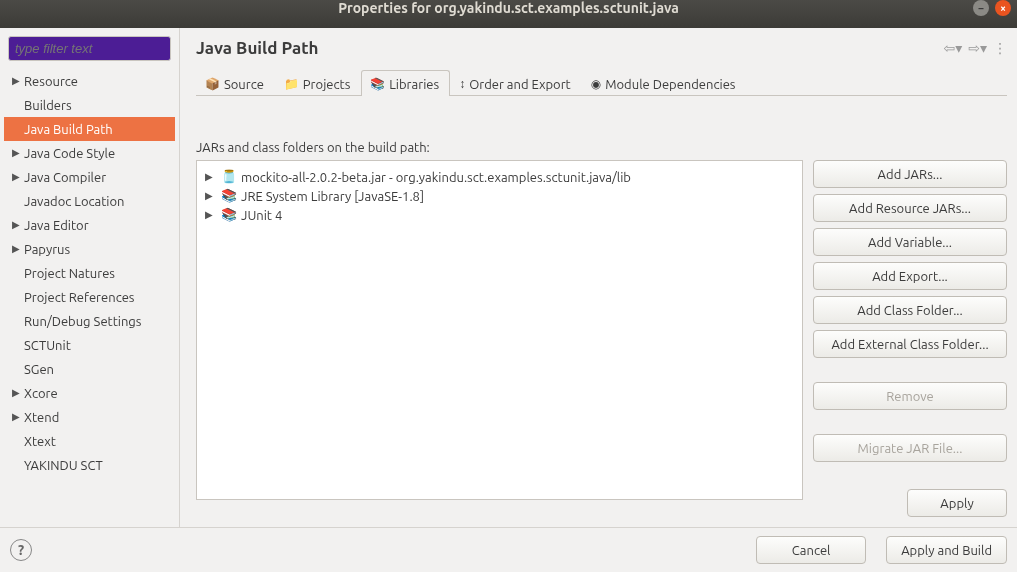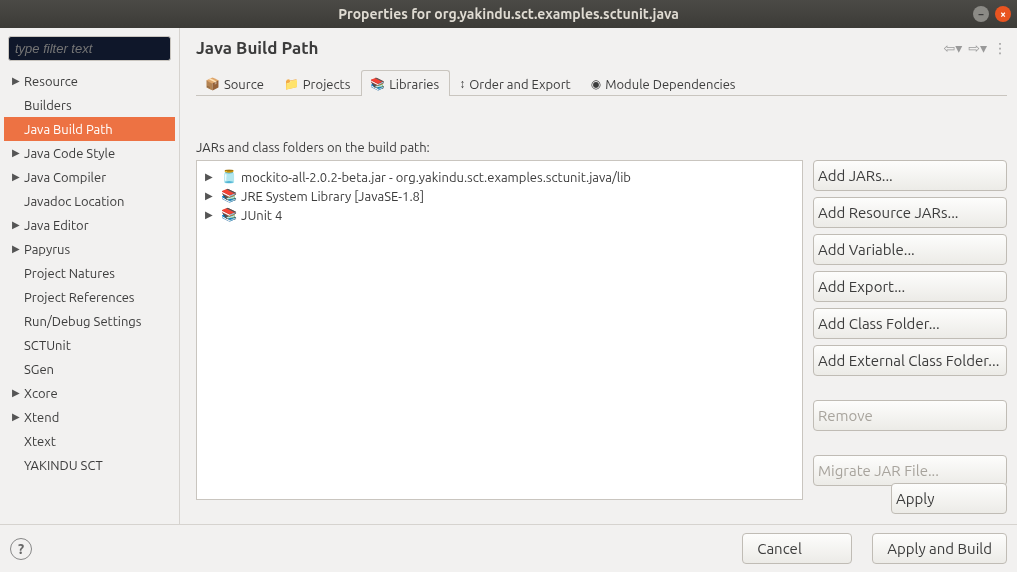--- a/index.html
+++ b/index.html
@@ -13,21 +13,21 @@
     display: flex;
     flex-direction: column;
     overflow: hidden;
   }
   
   .titlebar {
     height: 28px;
     background: linear-gradient(to bottom, #4b4a46, #3c3b37);
     color: #dfdbd2;
     display: flex;
-    align-items: center;
+    align-items: flex-start;
     justify-content: center;
     position: relative;
     font-weight: bold;
     font-size: 14px;
   }
   .window-controls {
     position: absolute;
     right: 6px;
     display: flex;
     gap: 6px;
@@ -52,21 +52,21 @@
     border-right: 1px solid #d6d3cf;
     padding: 6px 4px;
     display: flex;
     flex-direction: column;
   }
   .filter-input {
     margin: 2px 4px 8px 4px;
     padding: 4px 6px;
     border: 1px solid #c9c5bf;
     border-radius: 3px;
-    background: #0f172a;
+    background: #4c1d95;
     color: #888;
     font-size: 13px;
     font-style: italic;
   }
   .nav { list-style: none; }
   .nav li {
     display: flex;
     align-items: center;
     padding: 2px 4px 2px 8px;
     cursor: default;
@@ -172,33 +172,33 @@
     width: 194px;
     display: flex;
     flex-direction: column;
     gap: 6px;
   }
   .btn {
     border: 1px solid #c0bcb5;
     background: linear-gradient(to bottom, #fdfdfc, #ecebe7);
     border-radius: 4px;
     padding: 6px 4px;
-    font-size: 15px;
-    text-align: left;
+    font-size: 13px;
+    text-align: center;
     cursor: default;
   }
   .btn.disabled { color: #a8a49d; }
   .gap { height: 12px; }
 
   .apply-row {
     display: flex;
     justify-content: flex-end;
     padding: 12px 0 10px 0;
   }
-  .apply-row .btn { width: 116px; }
+  .apply-row .btn { width: 100px; }
 
   
   .footer {
     border-top: 1px solid #d6d3cf;
     padding: 8px 10px;
     display: flex;
     justify-content: space-between;
     align-items: center;
   }
   .help {

